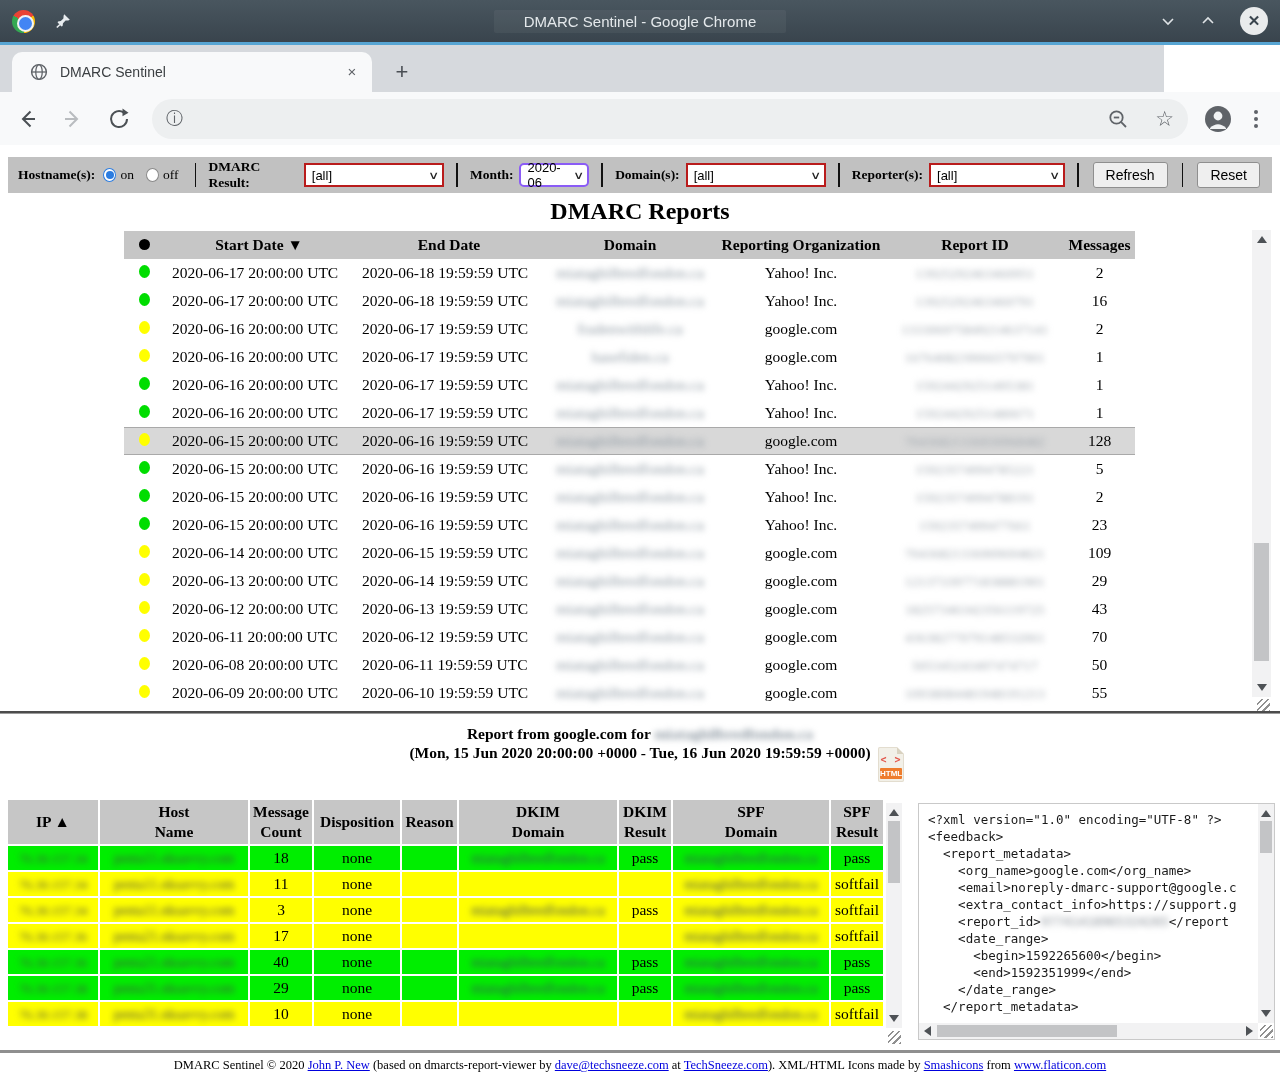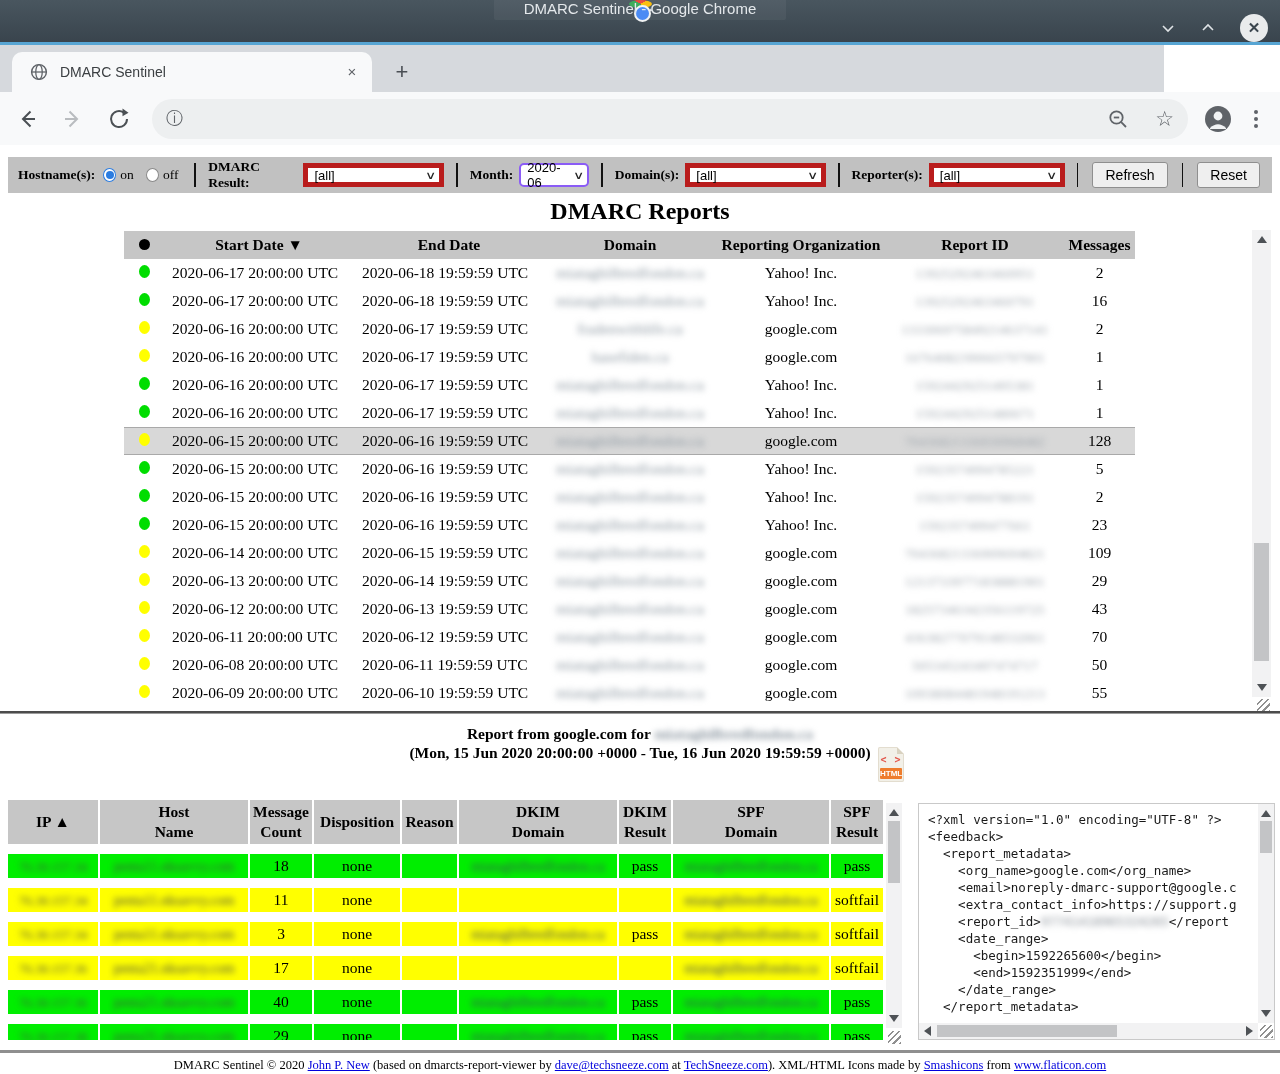--- a/index.html
+++ b/index.html
@@ -1,21 +1,21 @@
 <!DOCTYPE html>
 <html><head>
 <meta charset="utf-8">
 <style>
   * { margin:0; padding:0; box-sizing:border-box; }
   html,body { width:1280px; height:1074px; overflow:hidden; background:#fff; }
   body { font-family:"Liberation Serif","DejaVu Serif",serif; position:relative; }
 
   
   .titlebar { position:absolute; left:0; top:0; width:1280px; height:42px;
-    background:linear-gradient(#49565f,#39444d); display:flex; align-items:center; padding:0 12px;flex-direction:column; }
+    background:linear-gradient(#49565f,#39444d); display:flex; align-items:center; padding:0 12px; }
   .chrome-logo { width:23px; height:23px; border-radius:50%;
     background:conic-gradient(from -60deg,#ea4335 0 120deg,#fbbc05 120deg 240deg,#34a853 240deg 360deg); position:relative; }
   .chrome-logo::after { content:""; position:absolute; left:5px; top:5px; width:13px; height:13px;
     border-radius:50%; background:#4285f4; border:2.5px solid #f1f3f4; }
   .pin-icon { margin-left:20px; width:16px; height:16px; }
   .win-title { position:absolute; left:0; right:0; text-align:center;
     font-family:"Liberation Sans",sans-serif; font-size:15px; color:#e4e8eb; }
   .win-title span { background:rgba(255,255,255,0.05); padding:3px 30px; border-radius:2px; }
   .win-controls { margin-left:auto; display:flex; align-items:center; gap:24px; z-index:2; }
   .win-chevron { width:16px; height:16px; }
@@ -55,21 +55,21 @@
   
   .filterbar { position:absolute; left:8px; right:8px; top:12px; height:36px; background:#c1c1c1;
     display:flex; align-items:center; padding:0 10px; font-size:13.5px; font-weight:bold; color:#000; }
   .fsep { width:2px; height:24px; background:#111; margin:0 12px; }
   .radio { width:14px; height:14px; border-radius:50%; background:#fff; border:1px solid #8a8a8a;
     display:inline-block; margin:0 4px 0 8px; vertical-align:-2px; position:relative; }
   .radio.sel { border:1px solid #2b7ce0; background:#fff; }
   .radio.sel::after { content:""; position:absolute; left:2px; top:2px; width:8px; height:8px;
     border-radius:50%; background:#2b7ce0; }
   .rlabel { font-weight:normal; margin-right:4px; }
-  .select { height:24px; background:#fff; border:5px solid #b91c1c; display:inline-flex;
+  .select { height:24px; background:#fff; border:2px solid #b91c1c; display:inline-flex;
     align-items:center; font-family:"Liberation Sans",sans-serif; font-size:13px; font-weight:normal;
     padding:0 6px; margin-left:6px; }
   .select .chev { margin-left:auto; font-family:"DejaVu Sans",sans-serif; font-size:11px; color:#222;
     transform:scaleX(1.4); padding-left:8px; }
   .select.w150 { width:150px; }
   .select.w145 { width:145px; }
   .select.focused { width:74px; border:2px solid #8b5cf6; border-radius:5px; }
   .btn { height:26px; padding:0 12px; background:#efefef; border:1px solid #8f8f8f; border-radius:3px;
     font-family:"Liberation Sans",sans-serif; font-size:14px; font-weight:normal; margin:8px 2px;
     display:inline-flex; align-items:center; }
@@ -118,21 +118,21 @@
     color:#fff; font-family:"Liberation Sans",sans-serif; font-size:8px; font-weight:bold;
     text-align:center; line-height:11px; border-radius:1px; }
 
   
   .detail-wrap { position:absolute; left:8px; top:655px; width:876px; height:240px; overflow:hidden;
     font-size:15.5px; }
   .d-head, .d-row { display:grid; grid-template-columns:90px 148px 62px 86px 55px 158px 52px 156px 52px;
     gap:2px; }
   .d-head > div { background:#c6c6c6; font-weight:bold; text-align:center; white-space:pre-line;
     padding:2px 0; display:flex; align-items:center; justify-content:center; min-height:44px; line-height:20px; }
-  .d-row { margin-top:10px; }
+  .d-row { margin-top:2px; }
   .d-row > div { height:24px; line-height:24px; text-align:center; overflow:hidden; }
   .d-row.green > div { background:#00ee00; }
   .d-row.yellow > div { background:#ffff00; }
   .d-sum { margin-top:2px; }
   .d-sum > div { background:#fff; height:24px; line-height:24px; text-align:center; font-weight:bold; }
   .ip-blur { color:#484d42; font-size:13px; }
   .host-blur { color:#474c42; font-size:14px; }
   .ddom-blur { color:#3d4b57; font-size:14px; }
 
   

